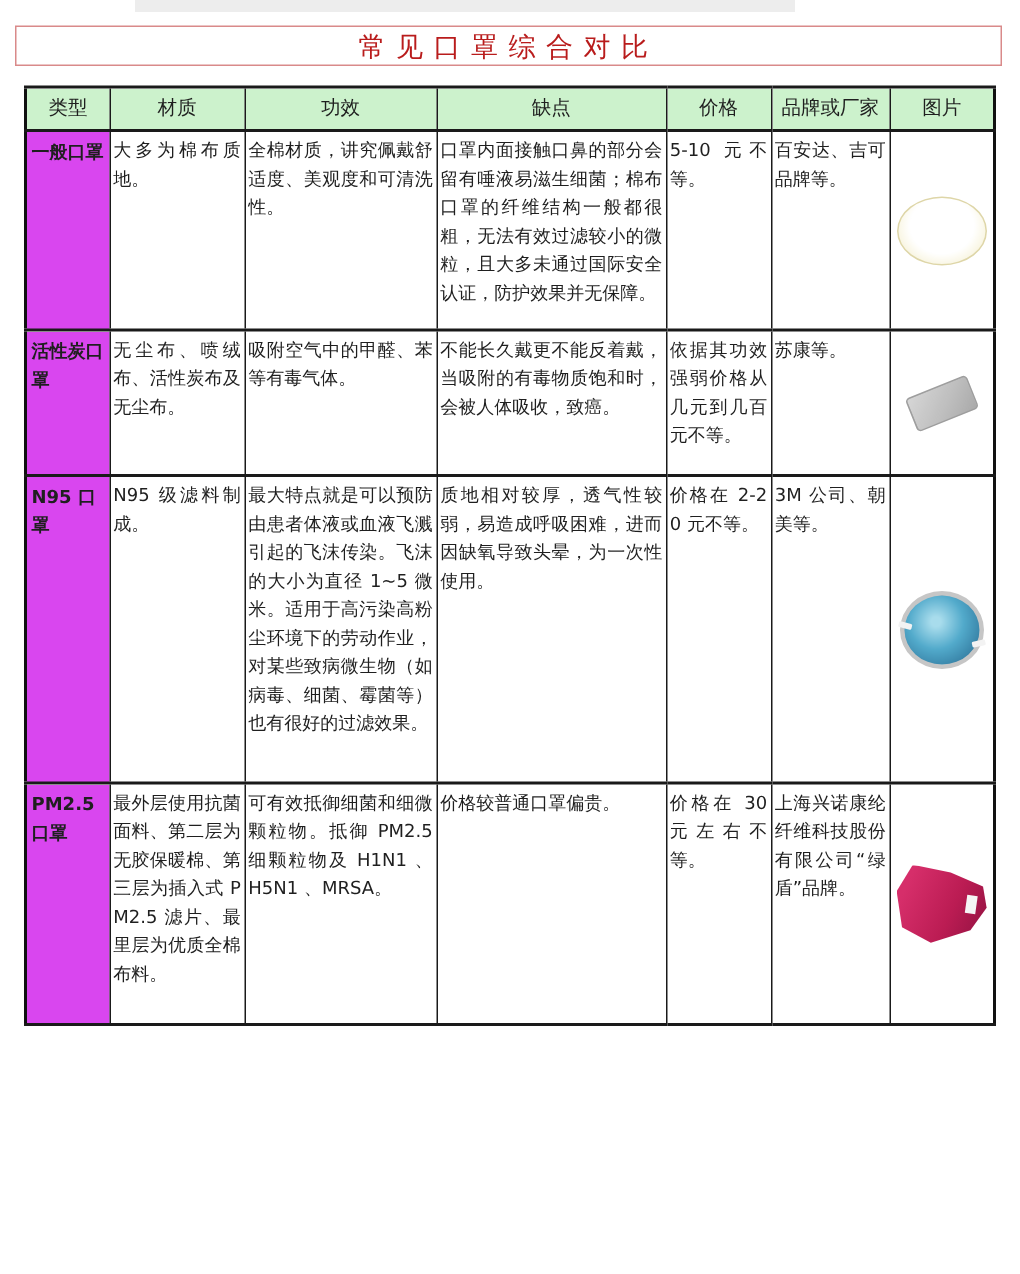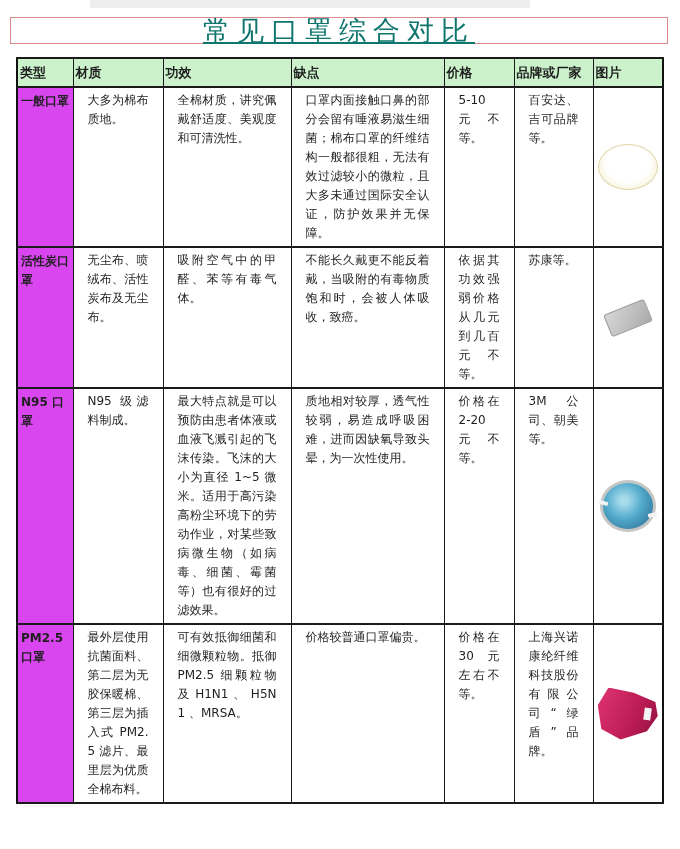--- a/index.html
+++ b/index.html
@@ -17,25 +17,24 @@
     background: #ededed;
   }
   .title-box {
     position: absolute; left: 10px; top: 17px;
     width: 658px; height: 27px;
     border: 1px solid #d98a8a;
     display: flex; align-items: center; justify-content: center;
     background: #ffffff;
   }
   .title-text {
-    color: #0f766e;
-    font-size: 27px;
+    color: #b91c1c;
+    font-size: 18px;
     letter-spacing: 7px;
     white-space: nowrap;
-    text-decoration: underline;
   }
   table.mask-table {
     position: absolute; left: 16px; top: 57px;
     width: 646px;
     border-collapse: collapse;
     table-layout: fixed;
     border: 2px solid #111;
   }
   col.c-type  { width: 56px; }
   col.c-mat   { width: 90px; }
@@ -44,29 +43,29 @@
   col.c-price { width: 70px; }
   col.c-brand { width: 79px; }
   col.c-img   { width: 70px; }
 
   th, td {
     border: 1px solid #1a1a1a;
     border-top-width: 2px; border-bottom-width: 2px;
     vertical-align: top;
     font-size: 12px;
     line-height: 19px;
-    padding: 3px 14px;
+    padding: 3px 2px;
     text-align: justify;
     overflow: hidden;
     word-break: break-all;
   }
   th {
     background: #ccf2cc;
-    font-weight: bold;
-    text-align: left;
+    font-weight: normal;
+    text-align: center;
     font-size: 13px;
     padding: 4px 2px;
     height: 28px;
     vertical-align: middle;
   }
   td.type-cell {
     background: #d946ef;
     font-weight: bold;
     padding: 4px 3px;
     text-align: left;

